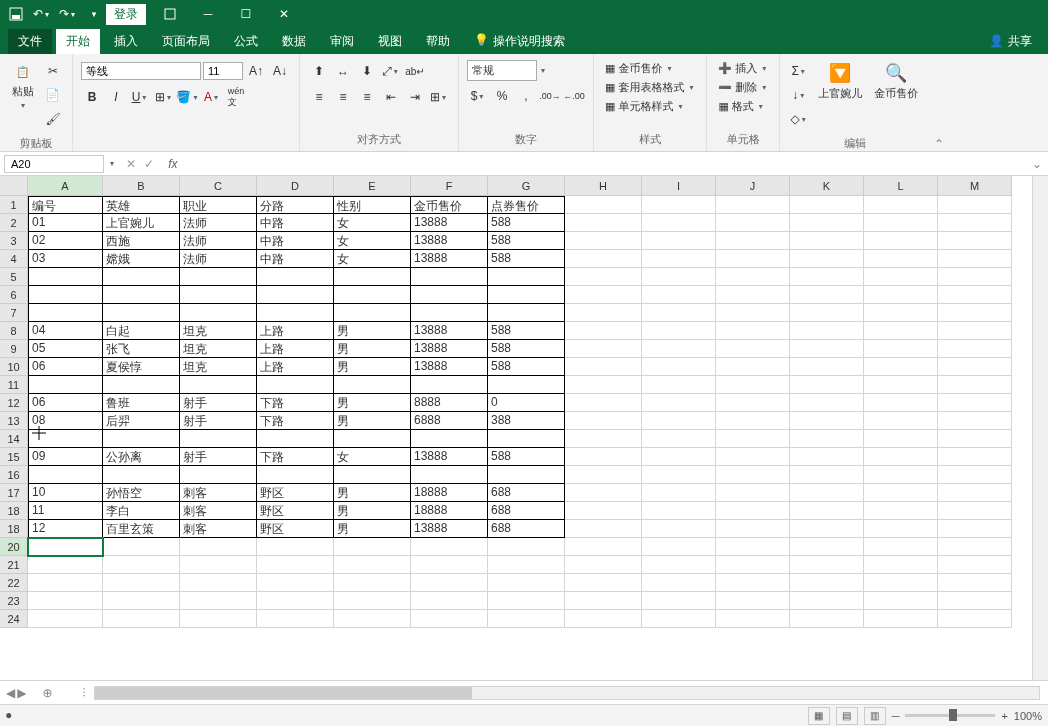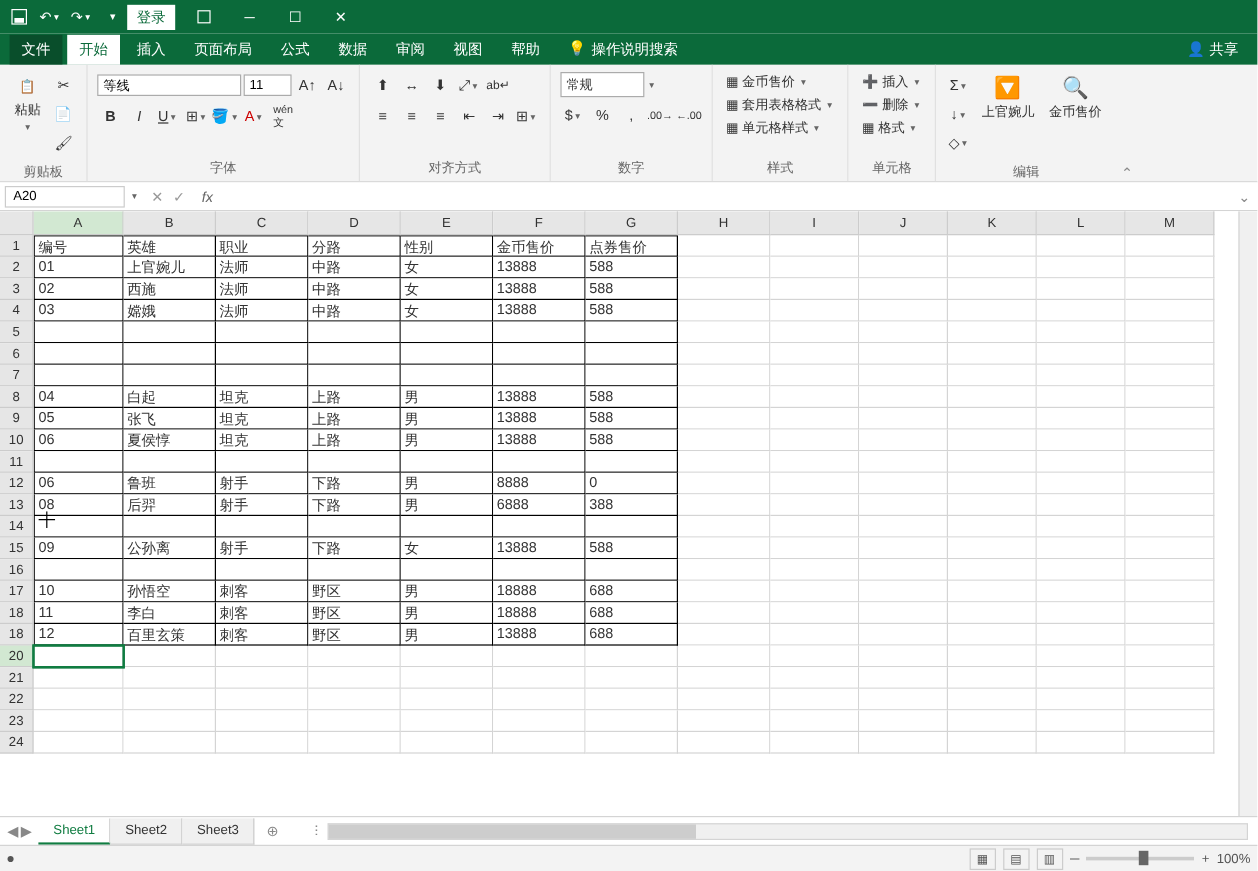--- a/index.html
+++ b/index.html
@@ -148,21 +148,20 @@
           </div>
         <div class="sm-btn">⊞<span class="drop">▾</span></div>
         <div class="sm-btn">🪣<span class="drop">▾</span></div>
         <div class="sm-btn">
             <span style="color:#c00">A</span>
             <span class="drop">▾</span>
           </div>
         <div class="sm-btn" style="font-size:9px">wén<br>文</div>
       </div>
     </div>
-    <div class="group-label">字体</div>
   </div>
 
   <div class="ribbon-group">
     <div class="group-body stack" style="gap:4px">
       <div class="row">
         <div class="sm-btn">⬆</div>
         <div class="sm-btn">↔</div>
         <div class="sm-btn">⬇</div>
         <div class="sm-btn">⤢<span class="drop">▾</span></div>
         <div class="sm-btn" style="font-size:10px">ab↵</div>
@@ -769,25 +768,20 @@
         <line x1="0" y1="7" x2="14" y2="7" stroke="#000"></line>
       </svg>
     </div>
   </div>
 
 <div class="sheetbar">
   <div class="sheet-nav">
     <span>◀</span>
     <span>▶</span>
   </div>
-  <div class="sheet-tabs" id="sheettabs">
-      <div class="sheet-tab active">Sheet1</div>
-      <div class="sheet-tab">Sheet2</div>
-      <div class="sheet-tab">Sheet3</div>
-    </div>
   <div class="new-sheet">⊕</div>
   <div style="width:20px"></div>
   <span style="color:#888">⫶</span>
   <div class="hscroll-track">
       <div class="hscroll-thumb"></div>
     </div>
 </div>
 
 <div class="statusbar">
   <span>⏺</span>

